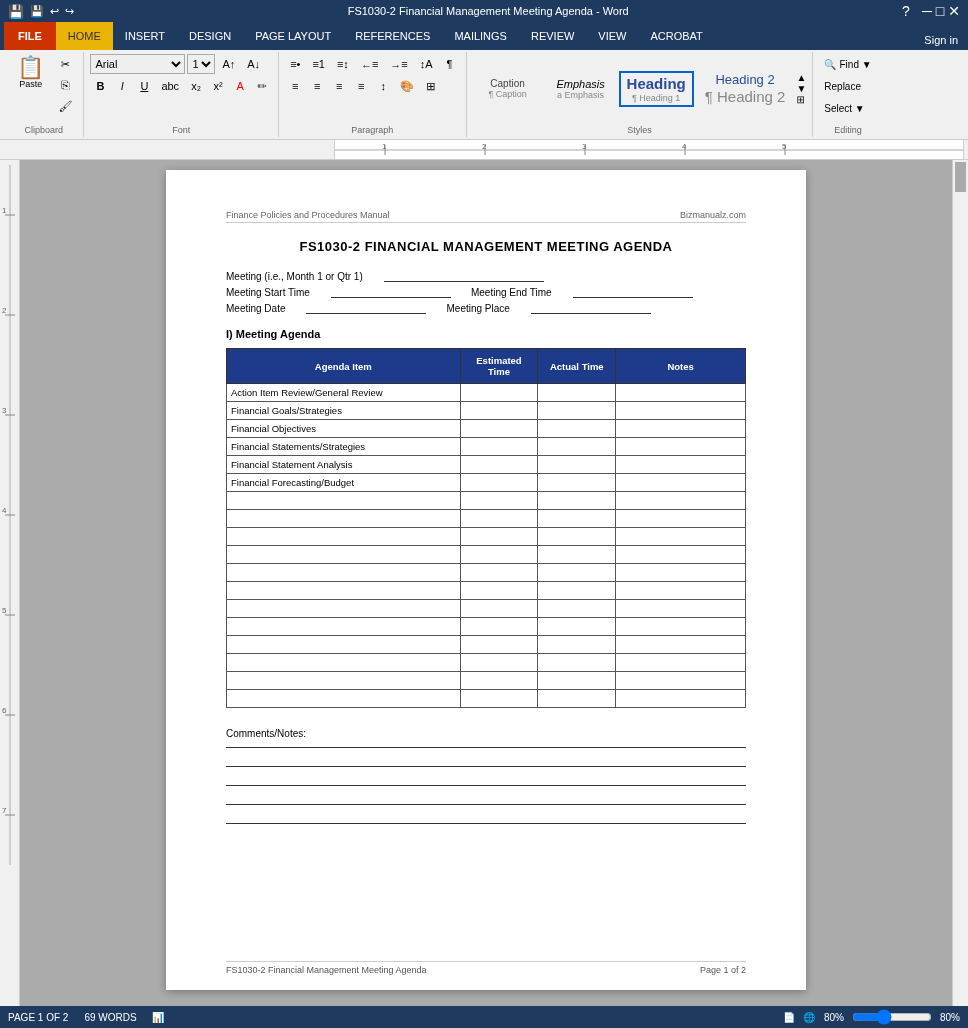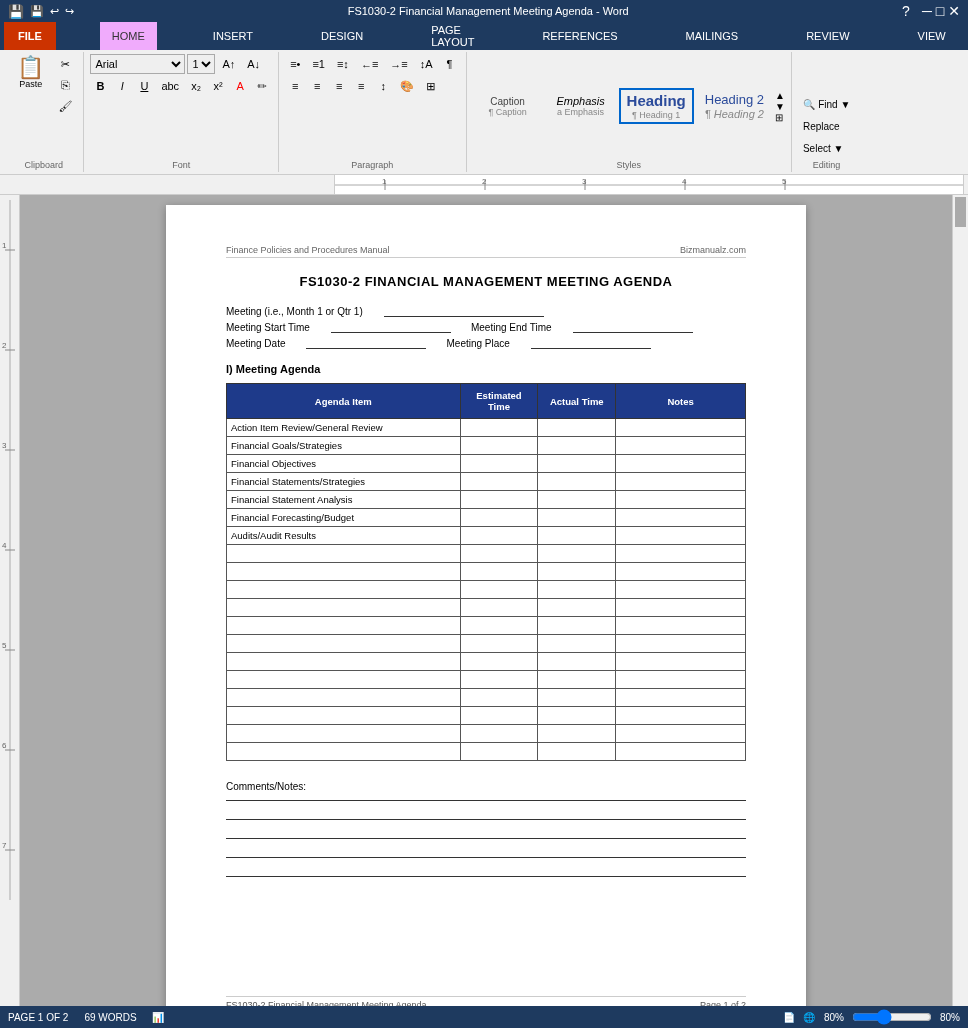--- a/index.html
+++ b/index.html
@@ -20,33 +20,32 @@
     .title-bar-controls { display: flex; gap: 4px; align-items: center; }
     .title-bar-controls span { font-size: 14px; cursor: pointer; }
 
     
     .ribbon-tabs {
       background: #1e3a5f;
       display: flex;
       align-items: flex-end;
       padding: 0 0 0 4px;
       height: 28px;
-      gap: 44px;
     }
     .ribbon-tab {
       padding: 4px 12px;
       font-size: 11px;
       color: white;
       cursor: pointer;
       height: 28px;
       display: flex;
       align-items: center;
     }
     .ribbon-tab.active {
-      background: #f0abfc;
+      background: #eab308;
       color: #333;
     }
     .file-tab {
       background: #cc3300;
       color: white;
       padding: 4px 14px;
       font-size: 11px;
       font-weight: bold;
       height: 28px;
       display: flex;
@@ -63,21 +62,21 @@
       padding: 2px 4px;
       min-height: 90px;
     }
     .ribbon-group {
       display: flex;
       flex-direction: column;
       border-right: 1px solid #ccc;
       padding: 2px 6px;
       min-width: 50px;
     }
-    .ribbon-group:last-child { border-right: none; margin-top: 40px; }
+    .ribbon-group:last-child { border-right: none; }
     .ribbon-group-label {
       font-size: 9px;
       color: #666;
       text-align: center;
       margin-top: auto;
       padding-top: 2px;
     }
     .ribbon-group-content {
       display: flex;
       flex-direction: column;
@@ -428,21 +427,21 @@
       <div class="style-item">
         <div class="style-emphasis">Emphasis</div>
         <div style="font-size:9px;color:#888;">a Emphasis</div>
       </div>
       <div class="style-item active" style="border-color:#0066cc;">
         <div style="font-size:15px;color:#2B4B9B;font-weight:bold;line-height:1.2;">Heading</div>
         <div style="font-size:9px;color:#888;">¶ Heading 1</div>
       </div>
       <div class="style-item">
         <div style="font-size:13px;color:#2B4B9B;line-height:1.2;">Heading 2</div>
-        <div style="font-size:11px;color:#888;font-style:italic;">¶ Heading 2</div>
+        <div style="font-size:15px;color:#888;">¶ Heading 2</div>
       </div>
       <div style="display:flex;flex-direction:column;justify-content:center;">
         <span style="font-size:10px;">▲</span>
         <span style="font-size:10px;">▼</span>
         <span style="font-size:10px;">⊞</span>
       </div>
     </div>
     <div class="ribbon-group-label">Styles</div>
   </div>
 
@@ -581,26 +580,20 @@
               <td>&nbsp;</td>
               <td>&nbsp;</td>
             </tr>
             <tr>
               <td>Financial Forecasting/Budget</td>
               <td>&nbsp;</td>
               <td>&nbsp;</td>
               <td>&nbsp;</td>
             </tr>
             <tr>
-              <td>Audits/Audit Results</td>
-              <td>&nbsp;</td>
-              <td>&nbsp;</td>
-              <td>&nbsp;</td>
-            </tr>
-            <tr>
               <td>&nbsp;</td>
               <td>&nbsp;</td>
               <td>&nbsp;</td>
               <td>&nbsp;</td>
             </tr>
             <tr>
               <td>&nbsp;</td>
               <td>&nbsp;</td>
               <td>&nbsp;</td>
               <td>&nbsp;</td>

